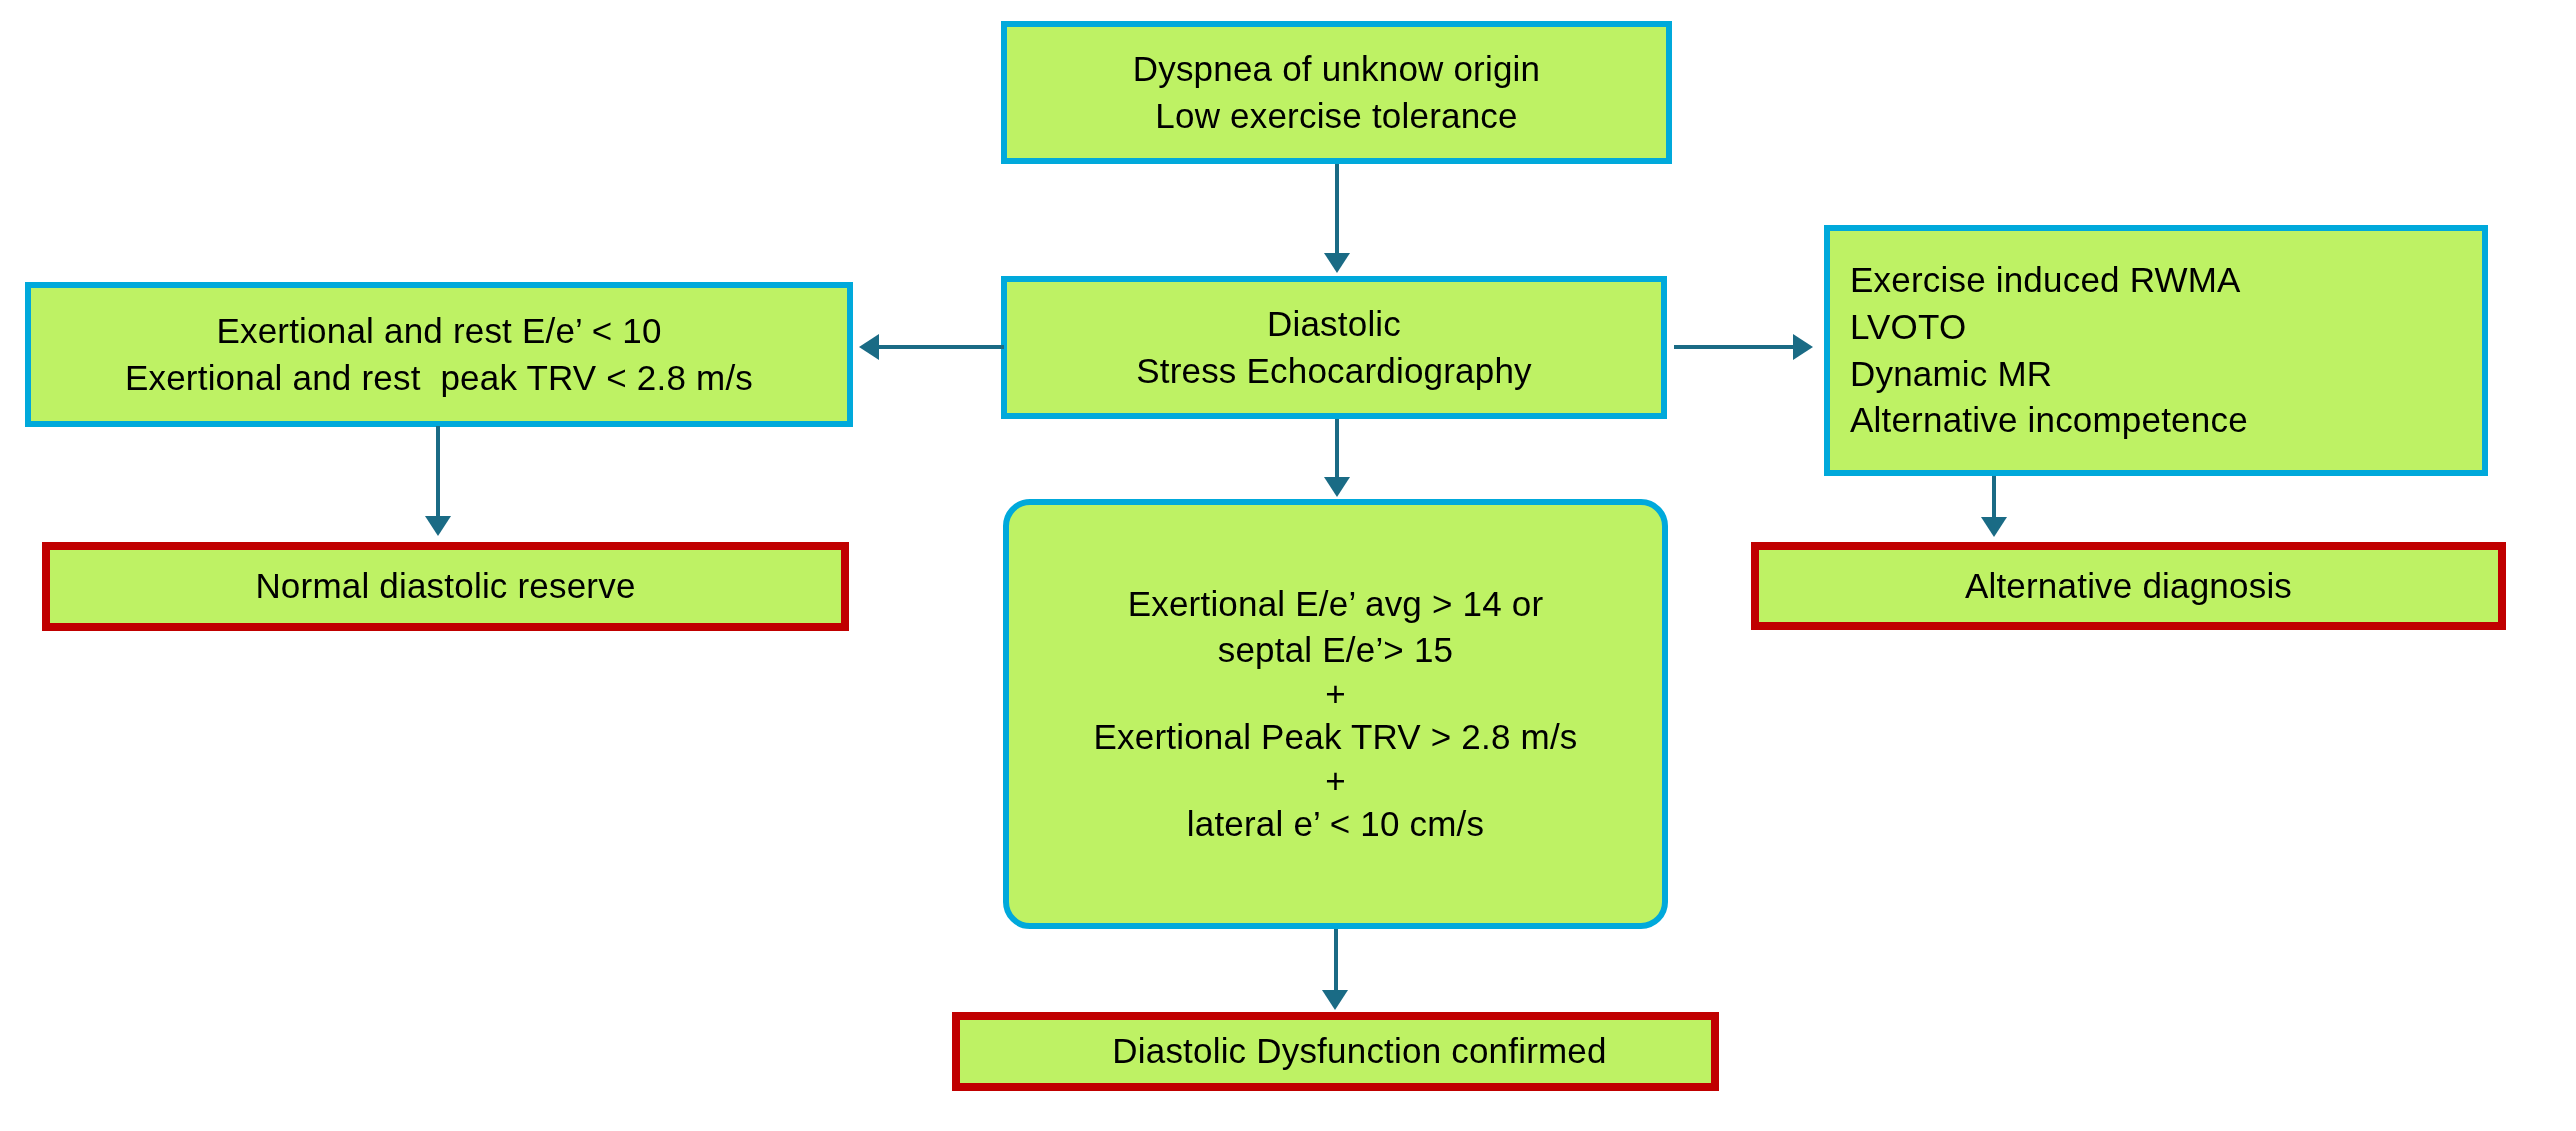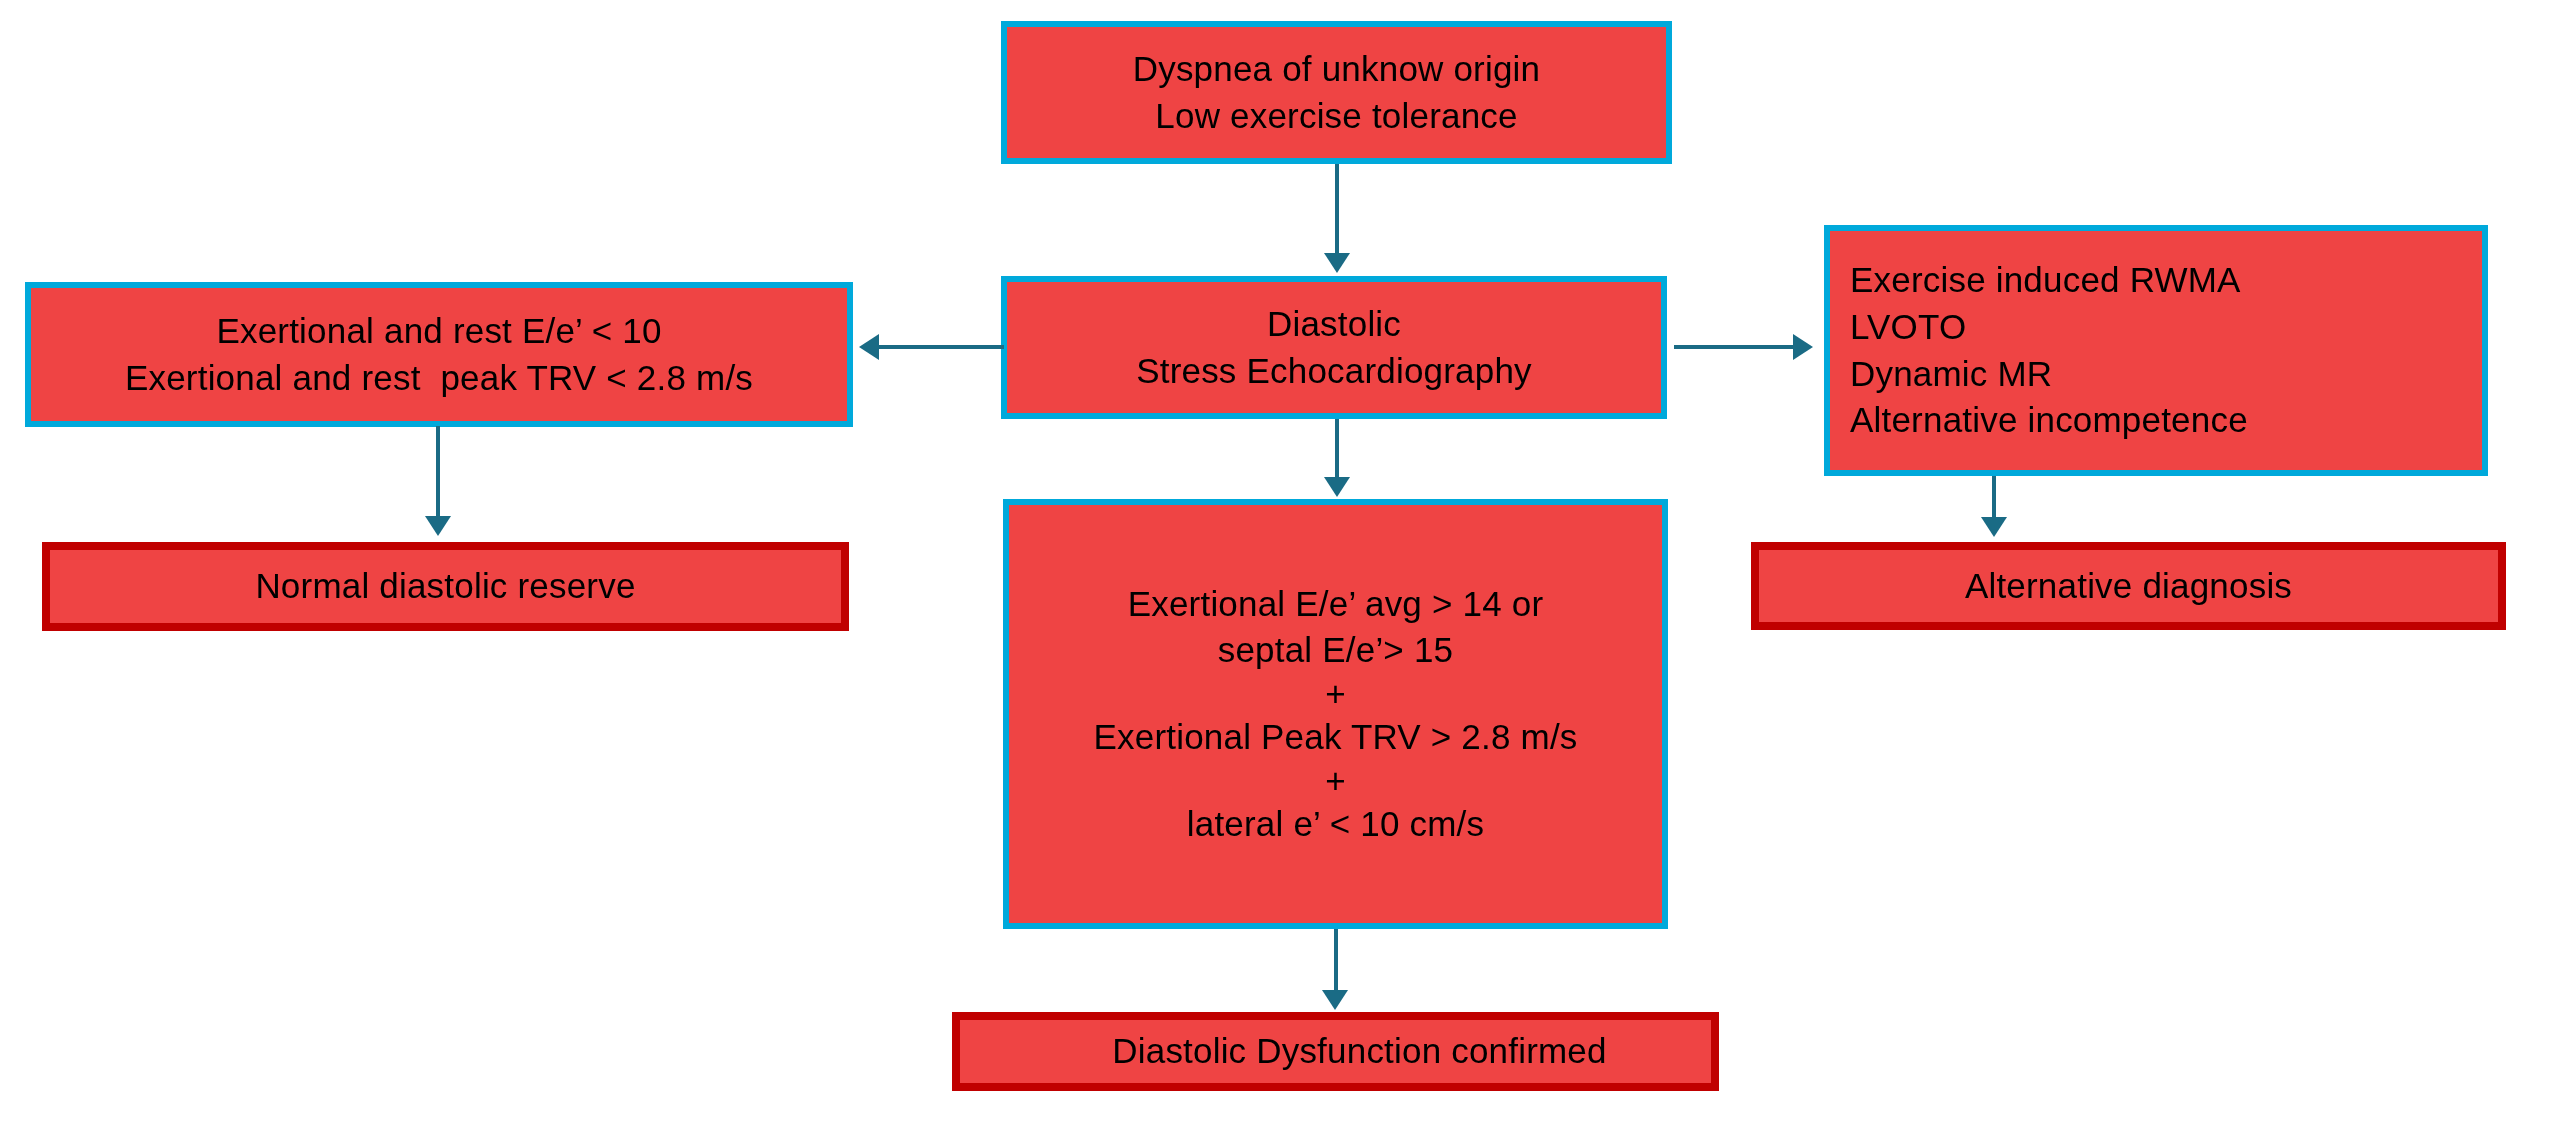--- a/index.html
+++ b/index.html
@@ -12,21 +12,21 @@
     position: relative;
     width: 2576px;
     height: 1132px;
     background: #ffffff;
     font-family: "Liberation Sans", "DejaVu Sans", sans-serif;
     overflow: hidden;
   }
   .node {
     position: absolute;
     box-sizing: border-box;
-    background: #ef4444;
+    background: #bef264;
     display: flex;
     flex-direction: column;
     justify-content: center;
     color: #000000;
     font-size: 35px;
     line-height: 1.33;
     letter-spacing: 0.2px;
   }
   .node.cyan {
     border: 6.9px solid #00a9db;
@@ -102,21 +102,21 @@
     <span class="line">Exertional and rest  peak TRV &lt; 2.8 m/s</span>
   </div>
 
   <div class="node cyan left-text" style="left:1816px; top:225px; width:664px; height:251px;margin-left:8px;">
     <span class="line">Exercise induced RWMA</span>
     <span class="line">LVOTO</span>
     <span class="line">Dynamic MR</span>
     <span class="line">Alternative incompetence</span>
   </div>
 
-  <div class="node cyan center-text" style="left:1003px; top:499px; width:665px; height:430px;">
+  <div class="node cyan center-text" style="left:1003px; top:499px; width:665px; height:430px;border-radius:27px;">
     <span class="line">Exertional E/e’ avg &gt; 14 or</span>
     <span class="line">septal E/e’&gt; 15</span>
     <span class="plusline">+</span>
     <span class="line">Exertional Peak TRV &gt; 2.8 m/s</span>
     <span class="plusline">+</span>
     <span class="line">lateral e’ &lt; 10 cm/s</span>
   </div>
 
   <div class="node red center-text" style="left:42px; top:542px; width:807px; height:89px;">
     <span class="line">Normal diastolic reserve</span>

